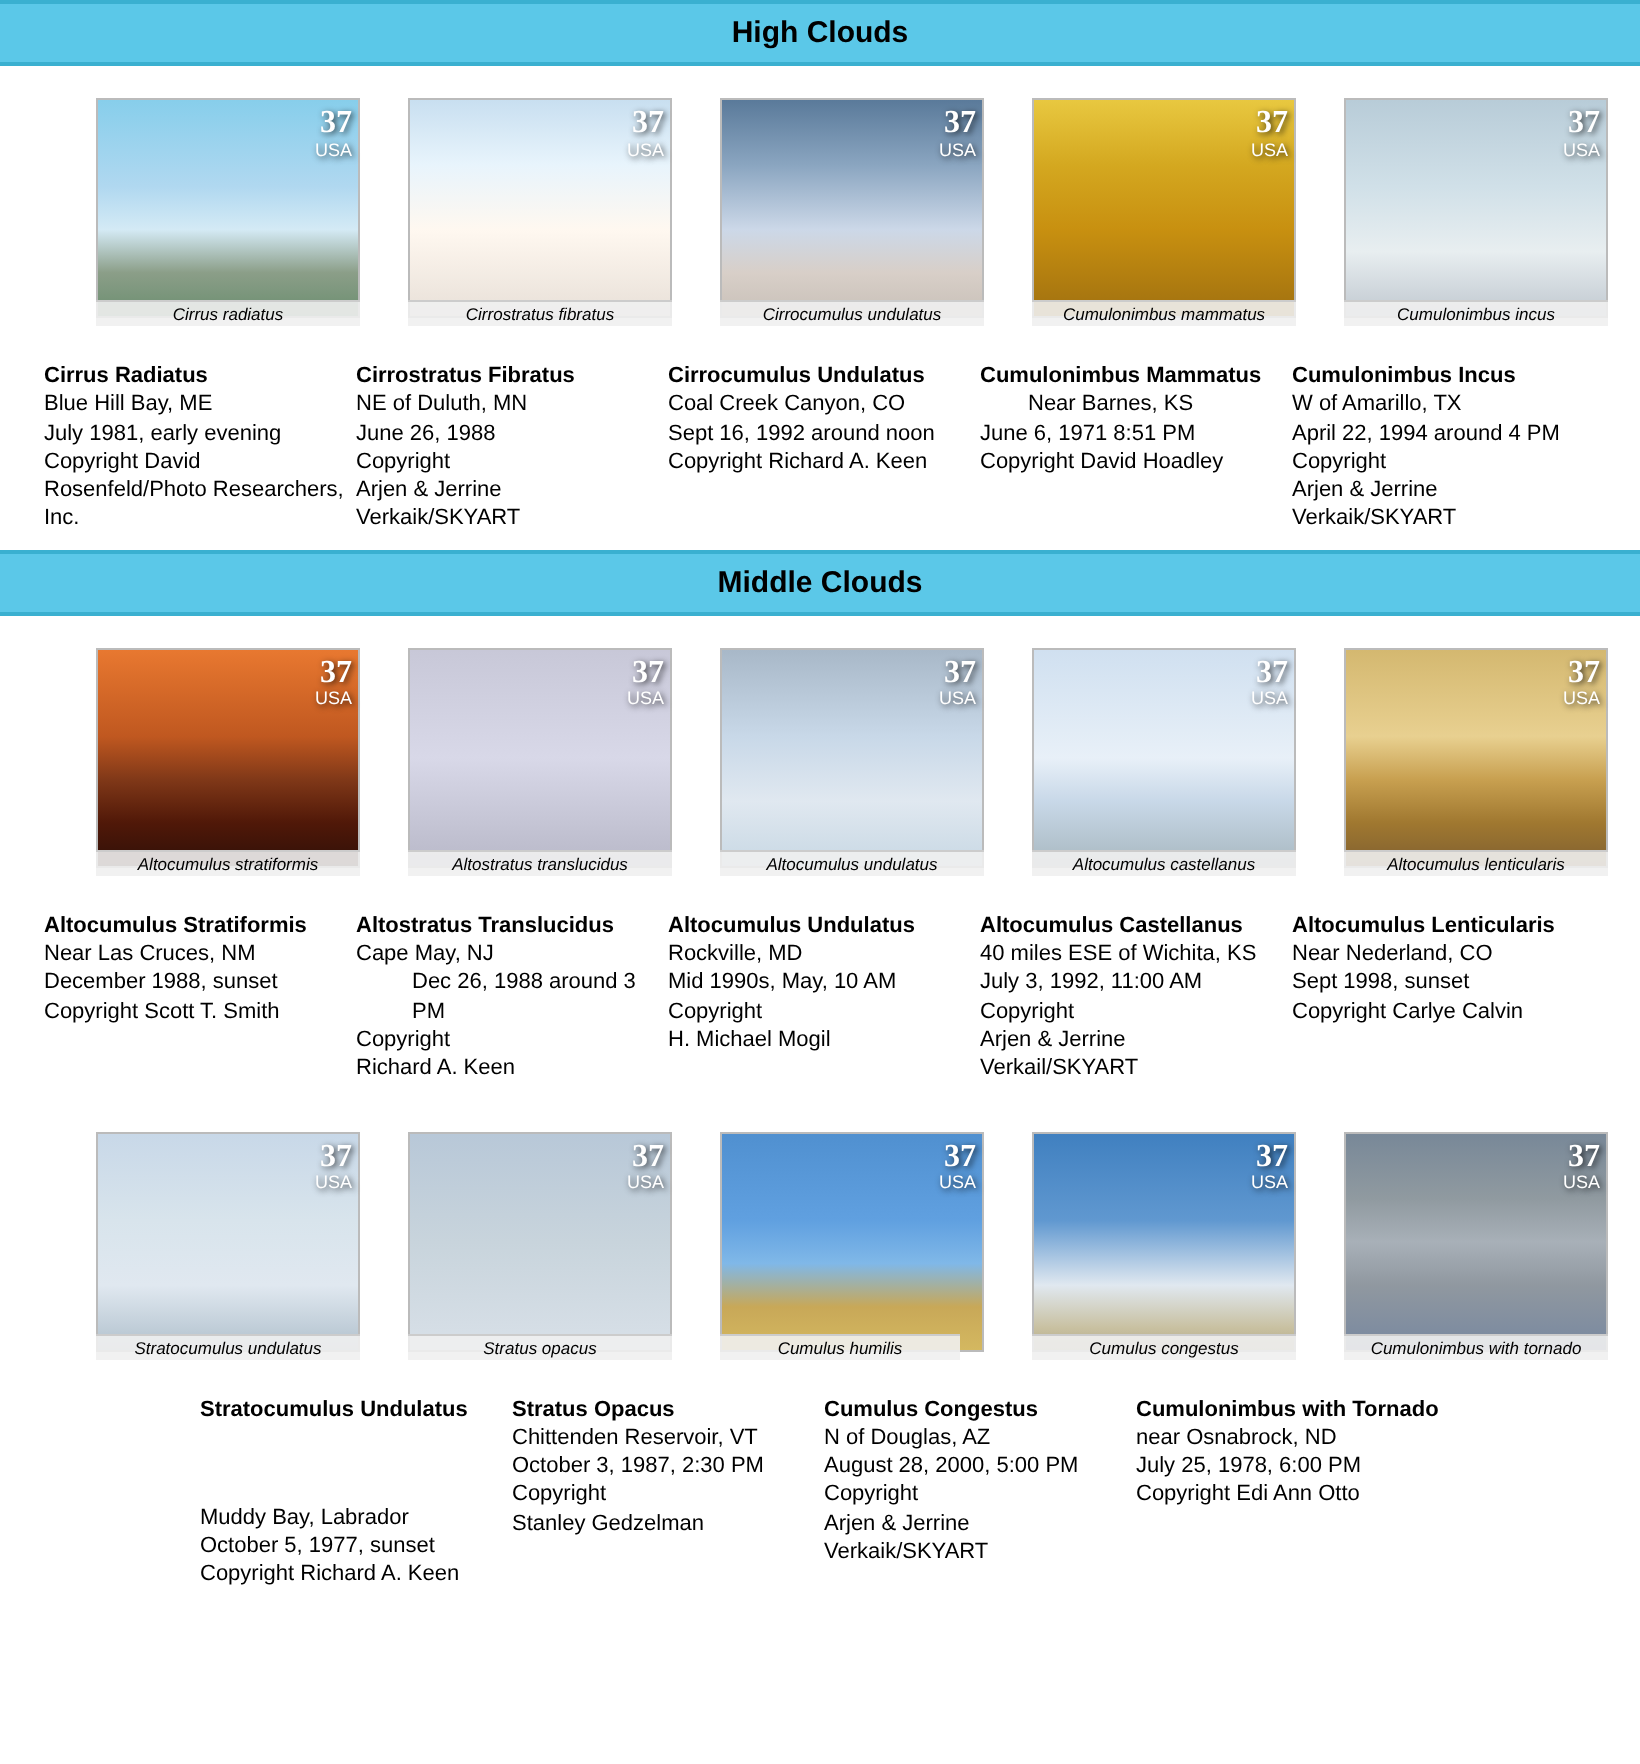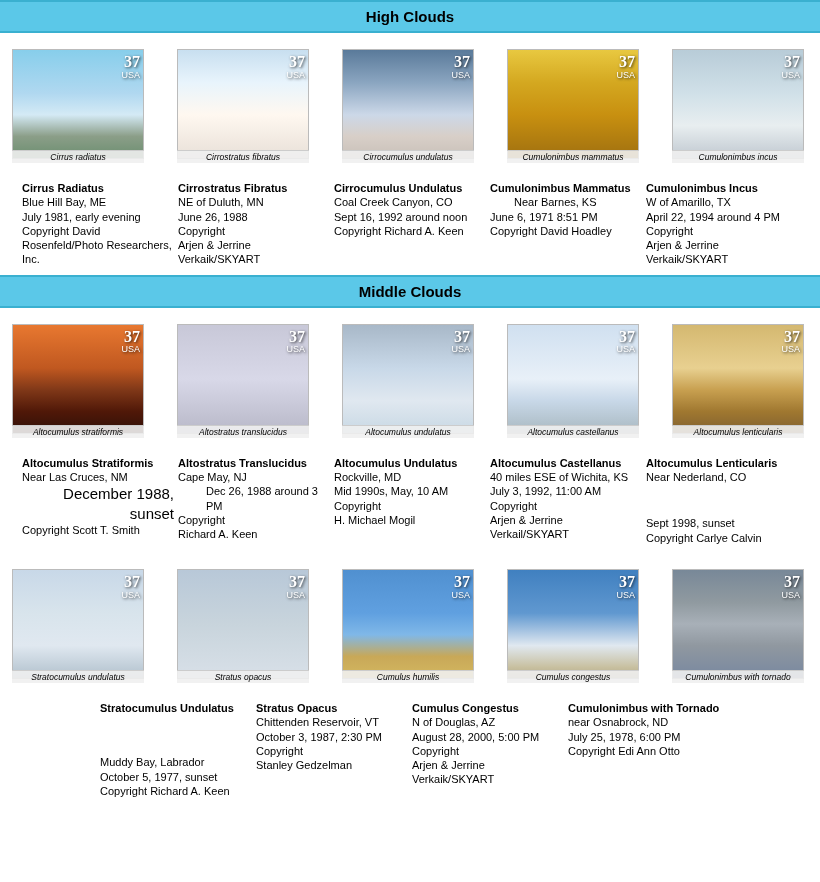--- a/index.html
+++ b/index.html
@@ -19,21 +19,21 @@
       color: #000;
       border-top: 2px solid #3ab0d0;
       border-bottom: 2px solid #3ab0d0;
     }
 
     .stamps-row {
       display: flex;
       flex-direction: row;
       padding: 8px 4px 4px 4px;
       gap: 4px;
-      justify-content: space-between;
+      justify-content: flex-end;
     }
 
     .stamp-col {
       display: flex;
       flex-direction: column;
       width: 152px;
       flex-shrink: 0;
     }
 
     .stamp-value {
@@ -786,21 +786,21 @@
             <circle cx="4" cy="118" r="3" fill="white"></circle>
             <circle cx="144" cy="118" r="3" fill="white"></circle>
           </svg>
         </div>
       </div>
     </div>
     <div class="info-section">
       <div class="info-col">
         <div style="font-weight: bold; font-size: 11px; color: rgb(0, 0, 0); line-height: 1.3;">Altocumulus Stratiformis</div>
         <div style="font-size: 11px; color: rgb(0, 0, 0); line-height: 1.3;">Near Las Cruces, NM</div>
-        <div style="font-size: 15px; color: rgb(0, 0, 0); line-height: 1.3; text-align: right;">December 1988, sunset</div>
+        <div style="font-size: 11px; color: rgb(0, 0, 0); line-height: 1.3;">December 1988, sunset</div>
         <div style="font-size: 11px; color: rgb(0, 0, 0); line-height: 1.3; white-space: pre-line;">Copyright Scott T. Smith</div>
       </div>
       <div class="info-col">
         <div style="font-weight: bold; font-size: 11px; color: rgb(0, 0, 0); line-height: 1.3;">Altostratus Translucidus</div>
         <div style="font-size: 11px; color: rgb(0, 0, 0); line-height: 1.3;">Cape May, NJ</div>
         <div style="font-size: 11px; color: rgb(0, 0, 0); line-height: 1.3; margin-left: 28px;">Dec 26, 1988 around 3 PM</div>
         <div style="font-size: 11px; color: rgb(0, 0, 0); line-height: 1.3; white-space: pre-line;">Copyright
 Richard A. Keen</div>
       </div>
       <div class="info-col">
@@ -813,21 +813,21 @@
       <div class="info-col">
         <div style="font-weight: bold; font-size: 11px; color: rgb(0, 0, 0); line-height: 1.3;">Altocumulus Castellanus</div>
         <div style="font-size: 11px; color: rgb(0, 0, 0); line-height: 1.3;">40 miles ESE of Wichita, KS</div>
         <div style="font-size: 11px; color: rgb(0, 0, 0); line-height: 1.3;">July 3, 1992, 11:00 AM</div>
         <div style="font-size: 11px; color: rgb(0, 0, 0); line-height: 1.3; white-space: pre-line;">Copyright
 Arjen &amp; Jerrine Verkail/SKYART</div>
       </div>
       <div class="info-col">
         <div style="font-weight: bold; font-size: 11px; color: rgb(0, 0, 0); line-height: 1.3;">Altocumulus Lenticularis</div>
         <div style="font-size: 11px; color: rgb(0, 0, 0); line-height: 1.3;">Near Nederland, CO</div>
-        <div style="font-size: 11px; color: rgb(0, 0, 0); line-height: 1.3; margin-top: 32px;">Sept 1998, sunset</div>
+        <div style="font-size: 11px; color: rgb(0, 0, 0); line-height: 1.3;">Sept 1998, sunset</div>
         <div style="font-size: 11px; color: rgb(0, 0, 0); line-height: 1.3; white-space: pre-line;">Copyright Carlye Calvin</div>
       </div>
     </div>
     <div class="stamps-row">
       <div class="stamp-col">
         <div style="position: relative; width: 148px; height: 130px; background: white; margin-bottom: 2px;">
           <div class="cloud-stratocumulus-undulatus" style="position: absolute; top: 8px; left: 8px; width: 132px; height: 110px; border: 1px solid rgb(187, 187, 187); overflow: hidden;">
             <svg width="132" height="110" style="position: absolute; top: 0px; left: 0px;"></svg>
           </div>
           <div class="stamp-value" style="position: absolute; top: 12px; right: 12px; text-align: right; font-size: 16px; font-weight: bold; color: white; text-shadow: rgba(0, 0, 0, 0.8) 1px 1px 3px; line-height: 1.1; z-index: 4; font-family: serif;">37<br><span style="font-size:9px;font-weight:normal;font-family:Arial;">USA</span></div>
@@ -950,21 +950,21 @@
             <circle cx="144" cy="118" r="3" fill="white"></circle>
           </svg>
         </div>
       </div>
       <div class="stamp-col">
         <div style="position: relative; width: 148px; height: 130px; background: white; margin-bottom: 2px;">
           <div class="cloud-cumulus-humilis" style="position: absolute; top: 8px; left: 8px; width: 132px; height: 110px; border: 1px solid rgb(187, 187, 187); overflow: hidden;">
             <svg width="132" height="110" style="position: absolute; top: 0px; left: 0px;"></svg>
           </div>
           <div class="stamp-value" style="position: absolute; top: 12px; right: 12px; text-align: right; font-size: 16px; font-weight: bold; color: white; text-shadow: rgba(0, 0, 0, 0.8) 1px 1px 3px; line-height: 1.1; z-index: 4; font-family: serif;">37<br><span style="font-size:9px;font-weight:normal;font-family:Arial;">USA</span></div>
-          <div style="position: absolute; bottom: 8px; left: 8px; width: 132px; background: rgba(240, 240, 240, 0.9); font-size: 8.5px; font-style: italic; text-align: center; padding: 1px 2px; border-top: 1px solid rgb(204, 204, 204); color: rgb(0, 0, 0); z-index: 4;">Cumulus humilis</div>
+          <div style="position: absolute; bottom: 8px; left: 8px; width: 120px; background: rgba(240, 240, 240, 0.9); font-size: 8.5px; font-style: italic; text-align: center; padding: 1px 2px; border-top: 1px solid rgb(204, 204, 204); color: rgb(0, 0, 0); z-index: 4;">Cumulus humilis</div>
           <svg width="148" height="130" style="position: absolute; top: 0px; left: 0px; z-index: 3; pointer-events: none;">
             <circle cx="8" cy="4" r="3" fill="white"></circle>
             <circle cx="8" cy="126" r="3" fill="white"></circle>
             <circle cx="18" cy="4" r="3" fill="white"></circle>
             <circle cx="18" cy="126" r="3" fill="white"></circle>
             <circle cx="28" cy="4" r="3" fill="white"></circle>
             <circle cx="28" cy="126" r="3" fill="white"></circle>
             <circle cx="38" cy="4" r="3" fill="white"></circle>
             <circle cx="38" cy="126" r="3" fill="white"></circle>
             <circle cx="48" cy="4" r="3" fill="white"></circle>

